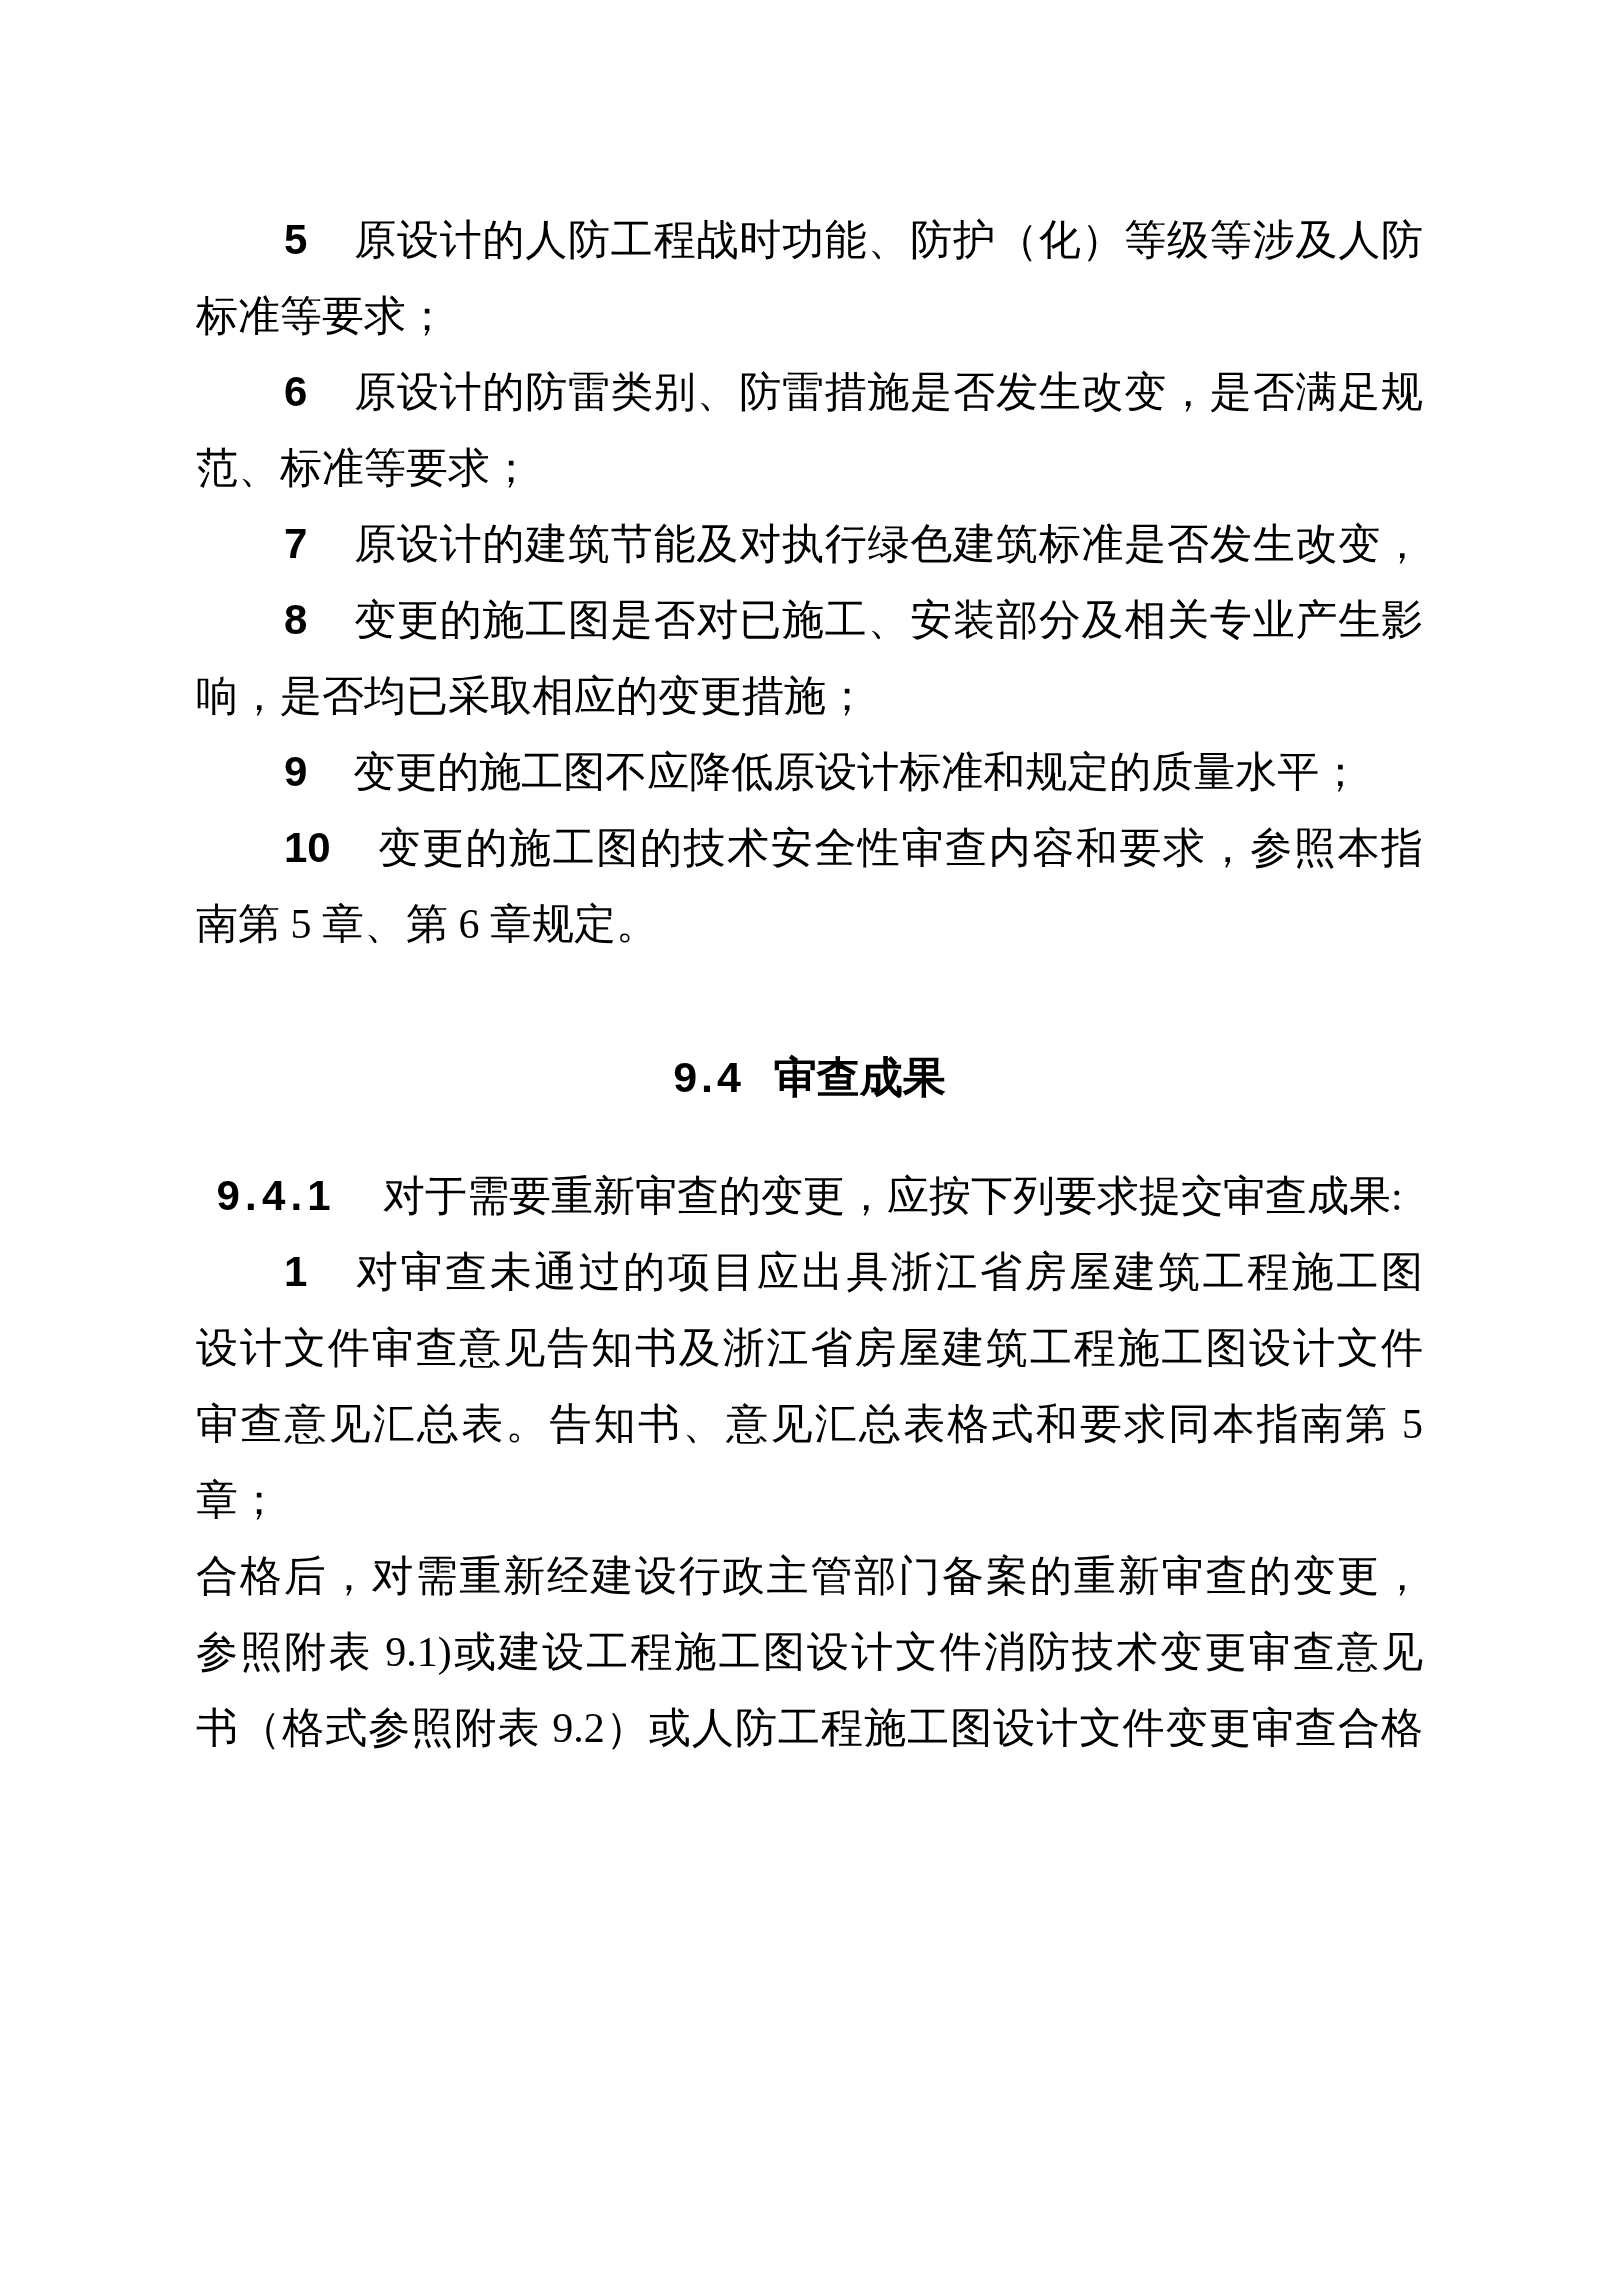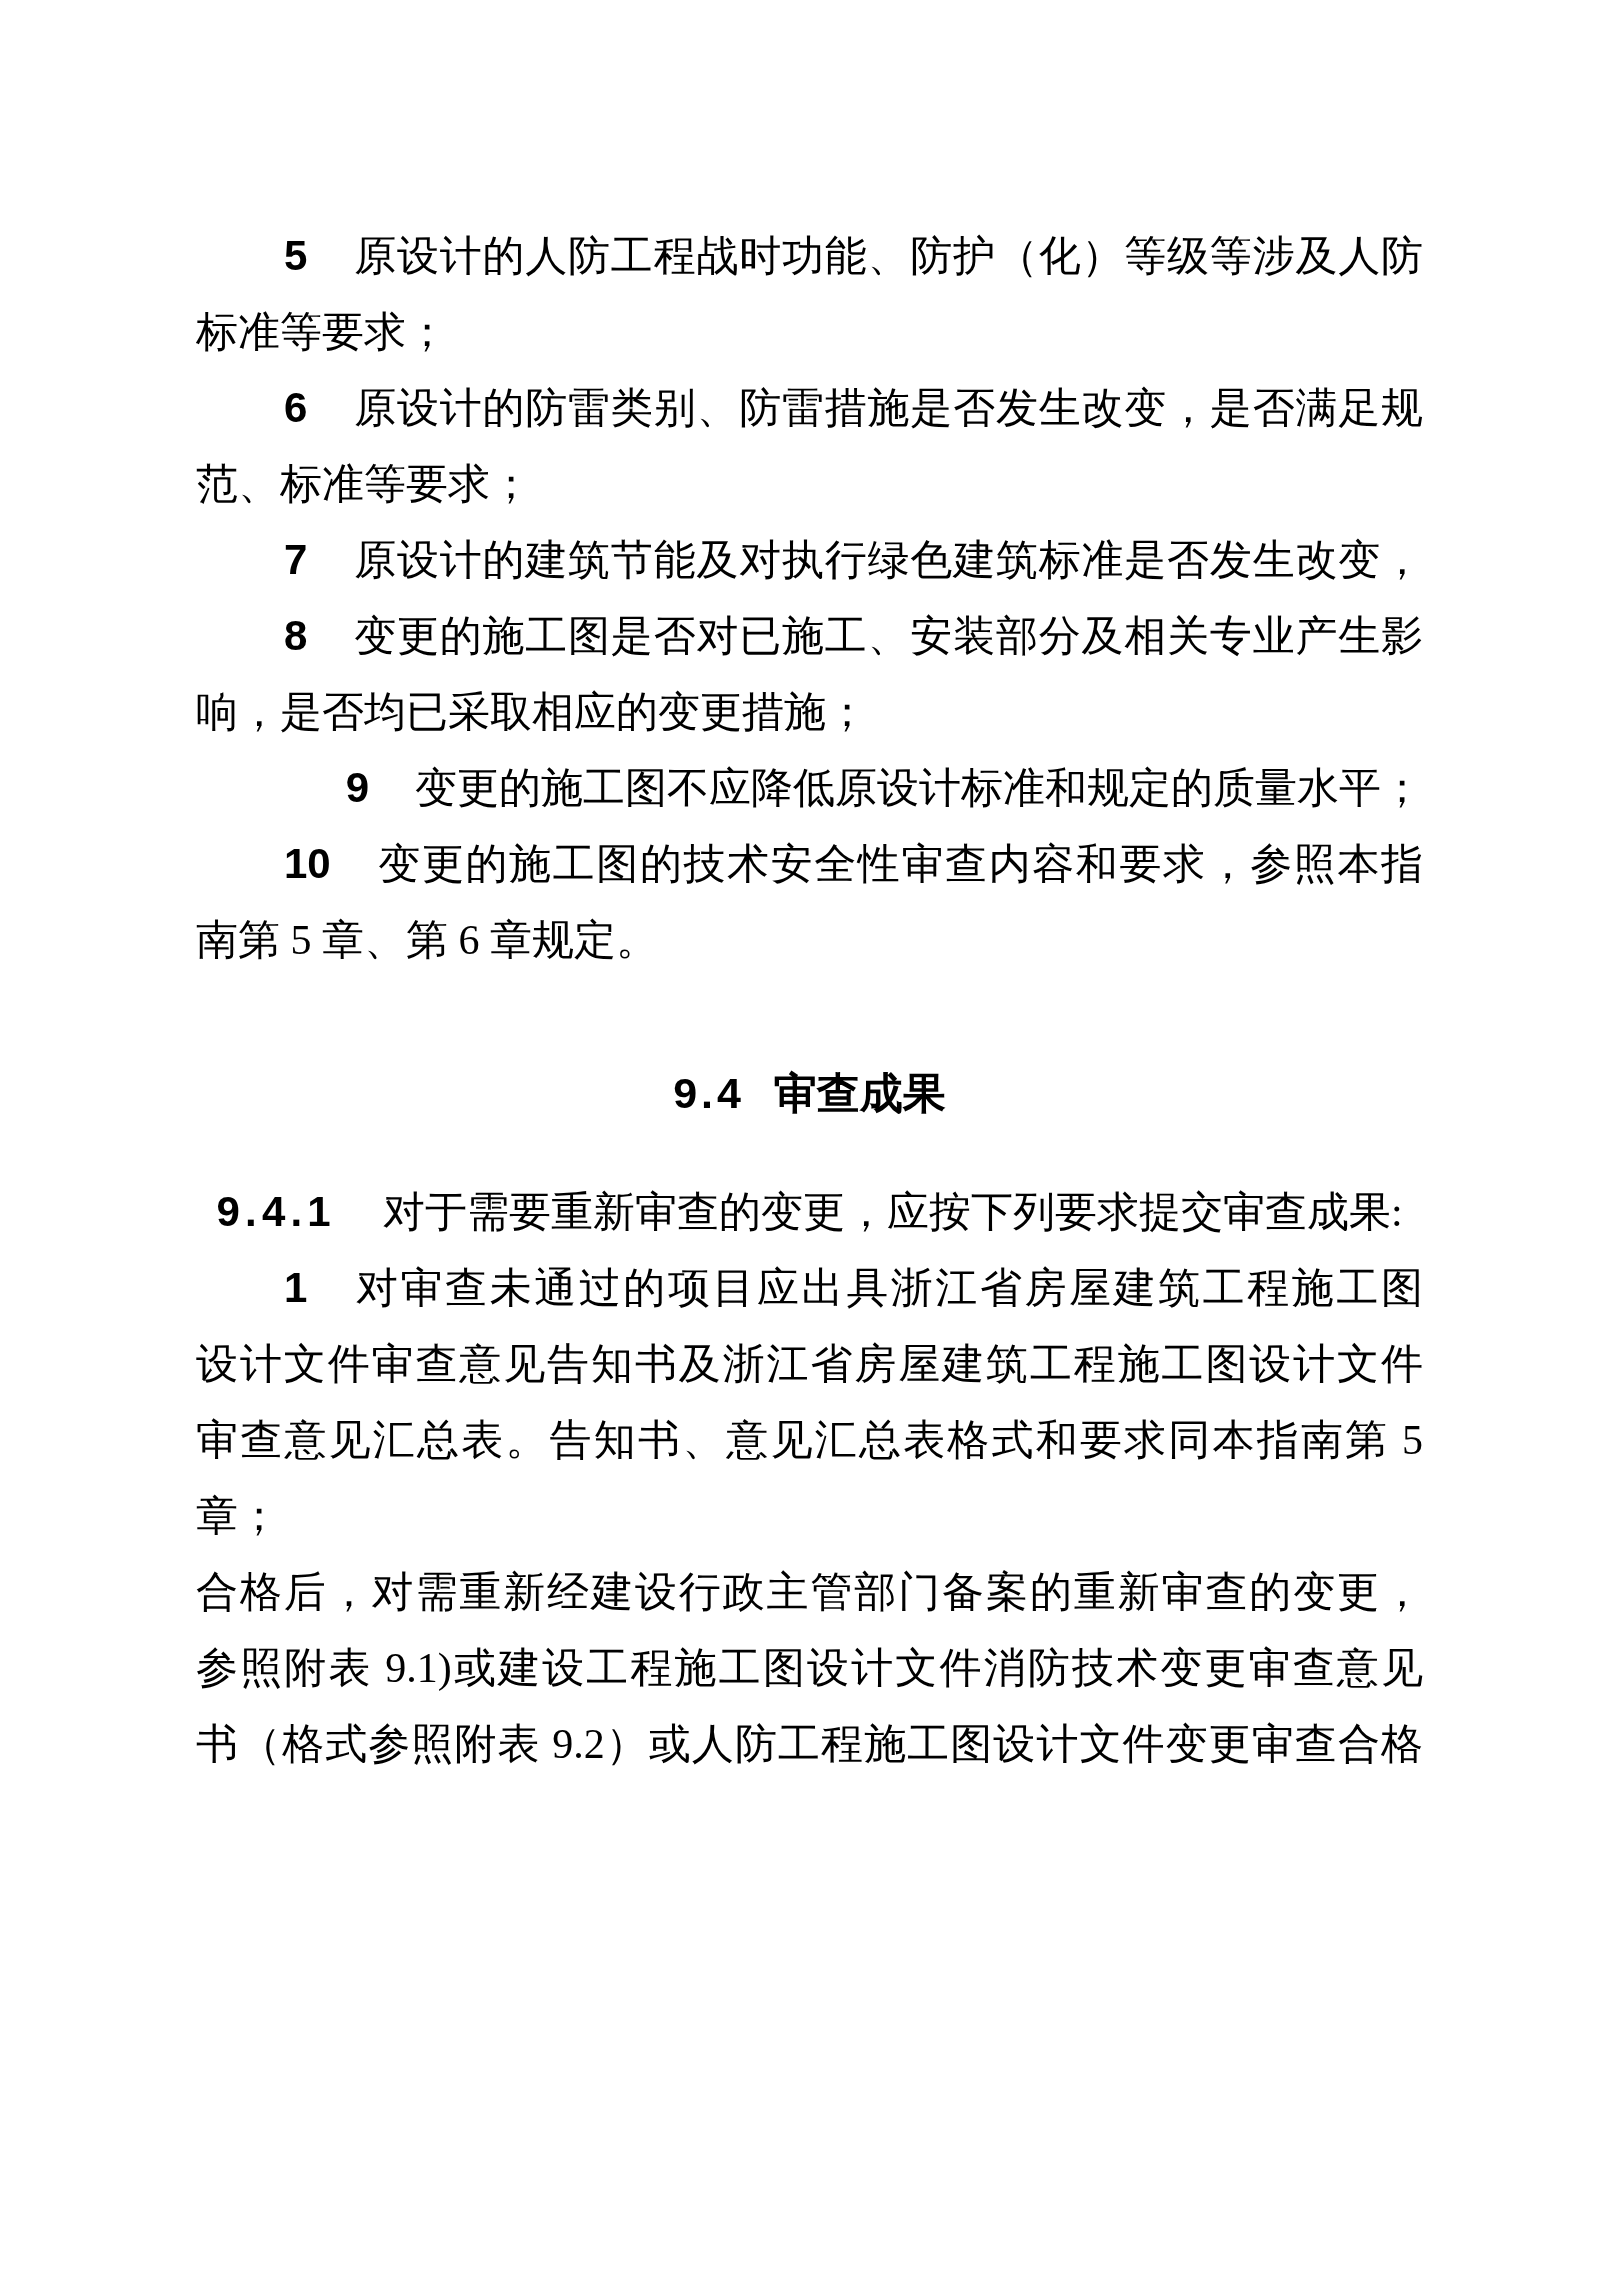--- a/index.html
+++ b/index.html
@@ -8,41 +8,39 @@
     background: #ffffff;
   }
   .page {
     position: relative;
     width: 1623px;
     height: 2003px;
     background: #ffffff;
     color: #000000;
     font-family: "Liberation Serif", "DejaVu Serif", serif;
     overflow: hidden;
-    margin-top: 16px;
   }
   .textblock {
     position: absolute;
     left: 196px;
     width: 1227px;
     top: 202px;
   }
   .line {
     font-size: 42px;
     height: 76px;
     line-height: 76px;
     white-space: pre-wrap;
   }
   .just {
     text-align: justify;
     text-align-last: justify;
   }
   .first {
     padding-left: 88px;
-    text-align: right;
   }
   .num {
     font-family: "Liberation Sans", "DejaVu Sans", sans-serif;
     font-weight: 700;
     margin-right: 46px;
   }
   .secnum {
     font-family: "Liberation Sans", "DejaVu Sans", sans-serif;
     font-weight: 700;
     letter-spacing: 5.2px;

